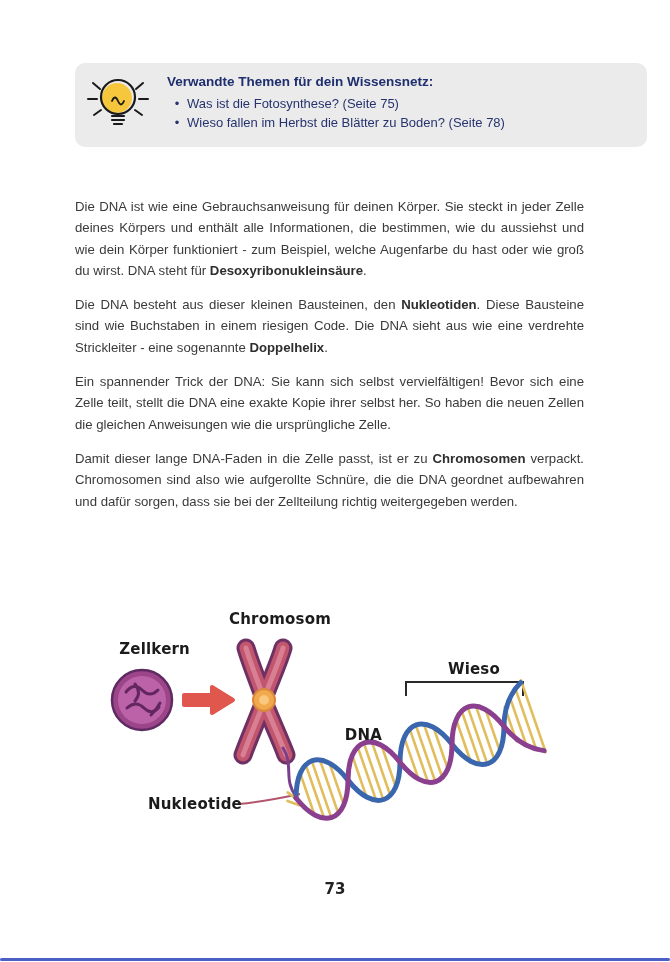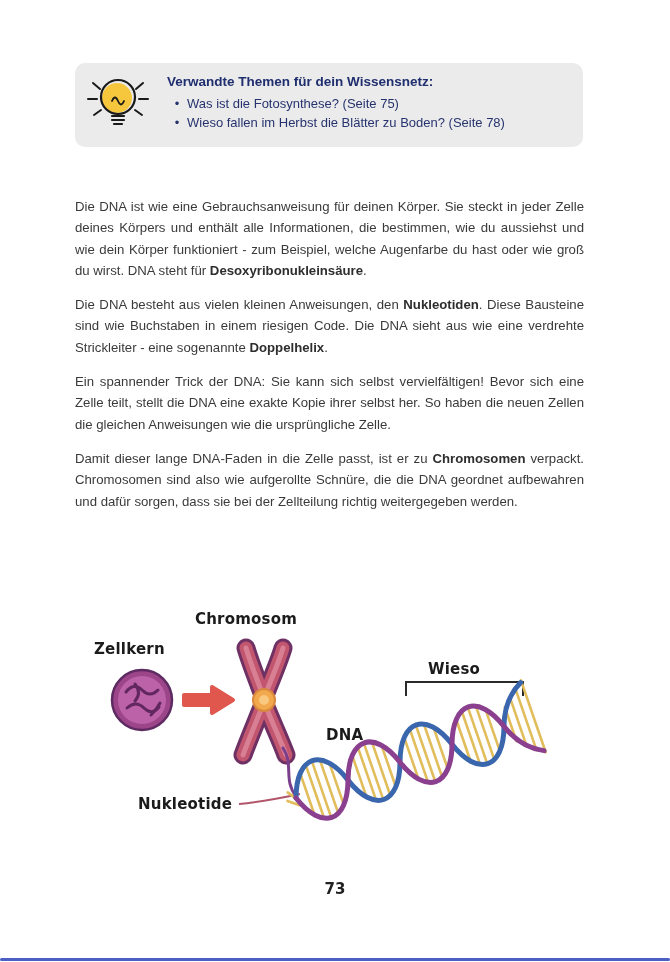--- a/index.html
+++ b/index.html
@@ -3,21 +3,21 @@
 <meta charset="utf-8">
 <style>
   html,body { margin:0; padding:0; background:#ffffff; }
   .page {
     position:relative; width:670px; height:962px; background:#ffffff;
     font-family:"Liberation Sans", sans-serif; overflow:hidden;
   }
 
   
   .info-box {
-    position:absolute; left:75px; top:63px; width:508px; height:84px;
+    position:absolute; left:75px; top:63px; width:572px; height:84px;
     background:#ebebeb; border-radius:10px;
   }
   .bulb { position:absolute; left:6px; top:5px; width:74px; height:74px; }
   .info-content { position:absolute; left:92px; top:11px; right:10px; }
   .info-title { font-weight:bold; font-size:13.5px; color:#1f2e6e; margin-bottom:6px; }
   .info-list { margin:0; padding:0; list-style:none; font-size:13px; color:#26336e; }
   .info-list li { display:flex; line-height:1.45; }
   .bullet { flex:0 0 20px; text-align:center; }
 
   
@@ -32,24 +32,24 @@
     font-size:13.2px; line-height:21.3px; color:#3a3a3a; text-align:justify;
   }
   .body-text p { margin:0 0 13px 0; }
   .body-text strong { font-weight:bold; color:#2e2e2e; }
 
   
   .diagram { position:absolute; left:0; top:598px; width:670px; height:295px; }
   .diagram svg { position:absolute; left:0; top:0; }
   .dlabel {
     position:absolute; font-weight:bold; color:#1b1b1b; font-size:15px;
-    text-align:left; font-family:"DejaVu Sans", sans-serif; letter-spacing:.2px;
+    text-align:right; font-family:"DejaVu Sans", sans-serif; letter-spacing:.2px;
   }
   .lbl-chromosom  { left:195px; top:12px;  width:136px; }
-  .lbl-zellkern   { left:94px;  top:42px;  width:90px;  }
+  .lbl-zellkern   { left:100px;  top:42px;  width:90px;  }
   .lbl-dna        { left:326px; top:128px; width:56px;  }
   .lbl-gene       { left:428px; top:62px;  width:72px;  }
   .lbl-nukleotide { left:138px; top:197px; width:104px; }
 
   
   .page-number {
     position:absolute; left:0; right:0; top:880px; text-align:center;
     font-size:15px; font-weight:bold; color:#222222;
     font-family:"DejaVu Sans", sans-serif;
   }
@@ -96,21 +96,21 @@
           <span>Wieso fallen im Herbst die Blätter zu Boden? (Seite 78)</span>
         </li>
       </ul>
     </div>
   </div>
 
 
   <div class="body-text">
     <p><span>Die DNA ist wie eine Gebrauchsanweisung für deinen Körper. Sie steckt in jeder Zelle deines Körpers und enthält alle Informationen, die bestimmen, wie du aussiehst und wie dein Körper funktioniert - zum Beispiel, welche Augenfarbe du hast oder wie groß du wirst. DNA steht für </span><strong>Desoxyribonukleinsäure</strong><span>.</span></p>
 
-    <p><span>Die DNA besteht aus vielen kleinen Anweisungen, den </span><strong>Nukleotiden</strong><span>. Diese Bausteine sind wie Buchstaben in einem riesigen Code. Die DNA sieht aus wie eine verdrehte Strickleiter - eine sogenannte </span><strong>Doppelhelix</strong><span>.</span></p>
+    <p><span>Die DNA besteht aus dieser kleinen Bausteinen, den </span><strong>Nukleotiden</strong><span>. Diese Bausteine sind wie Buchstaben in einem riesigen Code. Die DNA sieht aus wie eine verdrehte Strickleiter - eine sogenannte </span><strong>Doppelhelix</strong><span>.</span></p>
 
     <p><span>Ein spannender Trick der DNA: Sie kann sich selbst vervielfältigen! Bevor sich eine Zelle teilt, stellt die DNA eine exakte Kopie ihrer selbst her. So haben die neuen Zellen die gleichen Anweisungen wie die ursprüngliche Zelle.</span></p>
 
     <p><span>Damit dieser lange DNA-Faden in die Zelle passt, ist er zu </span><strong>Chromosomen</strong><span> verpackt. Chromosomen sind also wie aufgerollte Schnüre, die die DNA geordnet aufbewahren und dafür sorgen, dass sie bei der Zellteilung richtig weitergegeben werden.</span></p>
   </div>
 
   <div class="diagram">
     <svg viewBox="0 0 670 295" width="670" height="295">
 
       <g>

